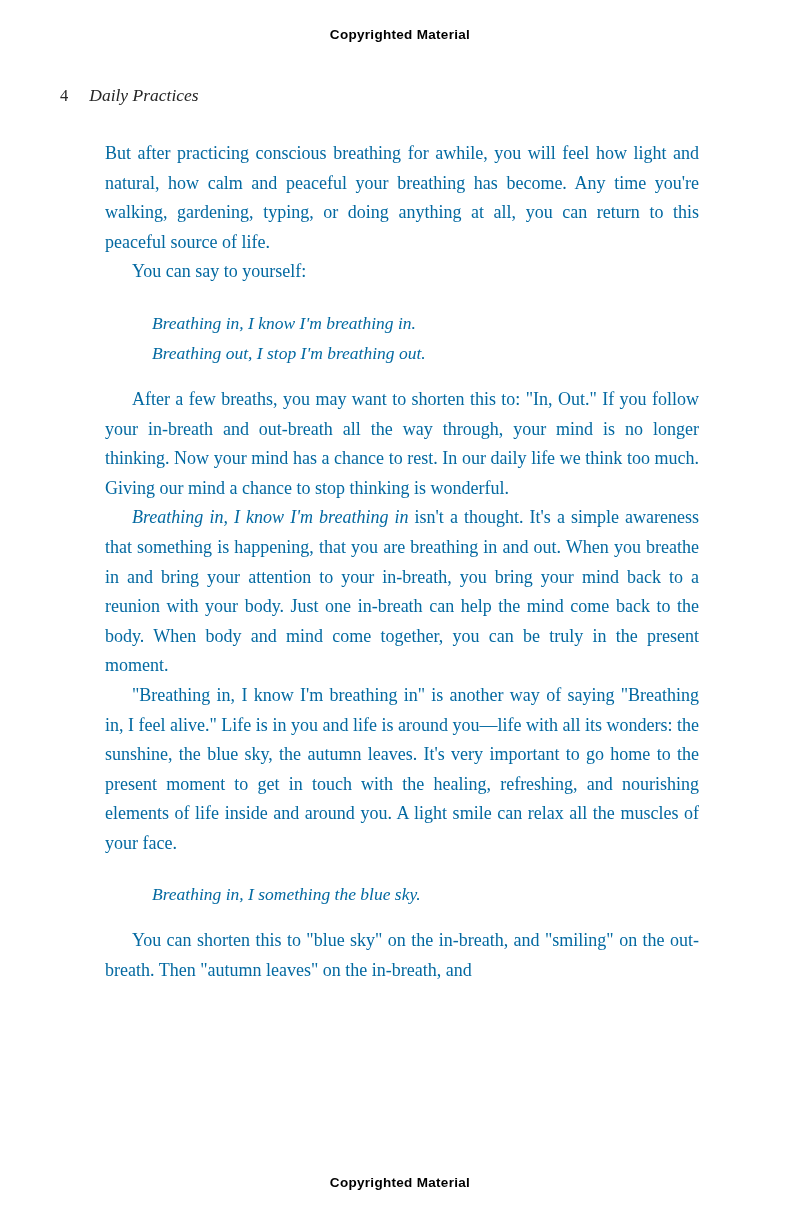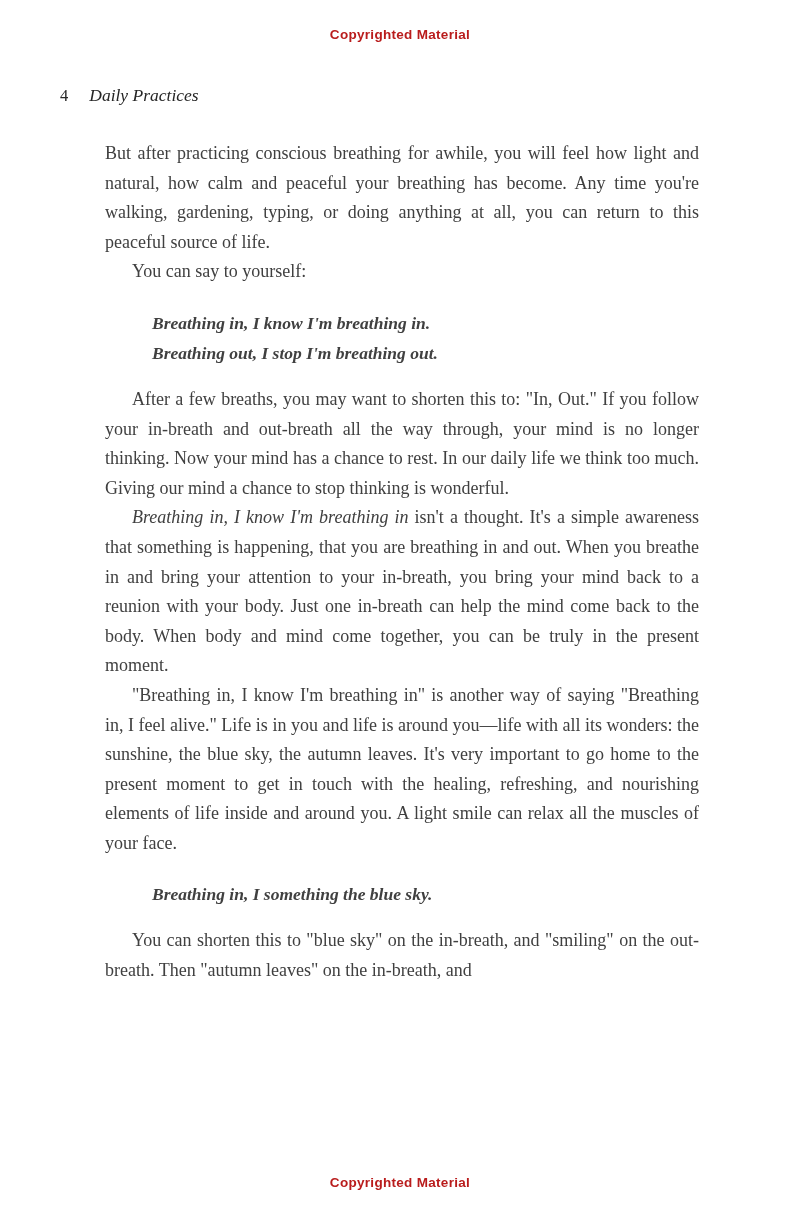--- a/index.html
+++ b/index.html
@@ -13,21 +13,21 @@
     height: 1218px;
     background: #ffffff;
     overflow: hidden;
     font-family: "Liberation Serif", serif;
   }
   .copyright {
     font-family: "Liberation Sans", sans-serif;
     font-weight: bold;
     font-size: 13.5px;
     letter-spacing: 0.3px;
-    color: #b91c1c;
+    color: #000000;
     text-align: center;
   }
   .copyright.top {
     padding-top: 27px;
   }
   .copyright.bottom {
     position: absolute;
     left: 0;
     right: 0;
     bottom: 28px;
@@ -43,39 +43,38 @@
     font-style: italic;
     font-size: 17.5px;
     margin-left: 21px;
   }
   .body-copy {
     width: 594px;
     margin: 33px 0 0 105px;
     font-size: 18px;
     line-height: 29.6px;
     text-align: justify;
-    color: #404040;
+    color: #0369a1;
   }
   .body-copy p {
     margin: 0;
     padding: 0;
   }
   .indent {
     text-indent: 27px;
   }
   .verse {
     font-style: italic;
     font-size: 17.5px;
     line-height: 30px;
     margin: 21px 0 17px 47px;
     text-align: left;
   }
   .verse .verse-line {
     display: block;
-    font-weight: bold;
   }
   em.inline-verse {
     font-style: italic;
     font-family: Liberation Serif, serif;
   }
 </style>
 </head>
 <body>
 
 <div class="page">

